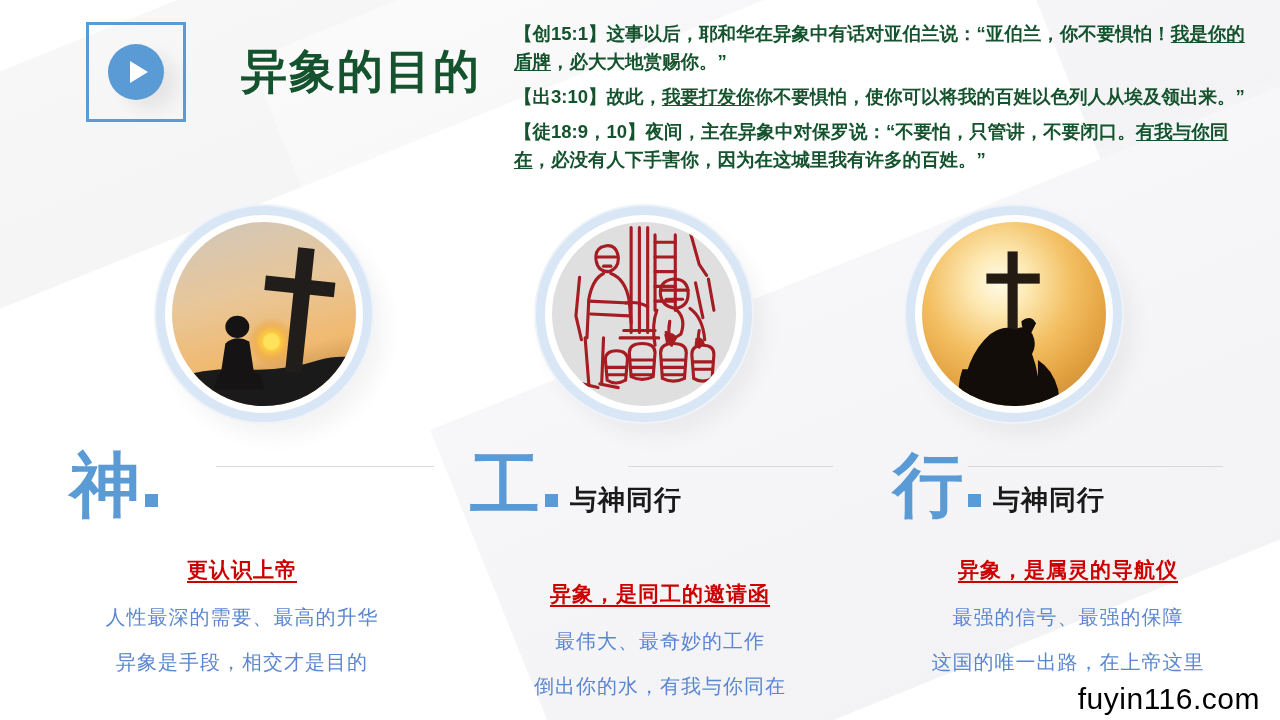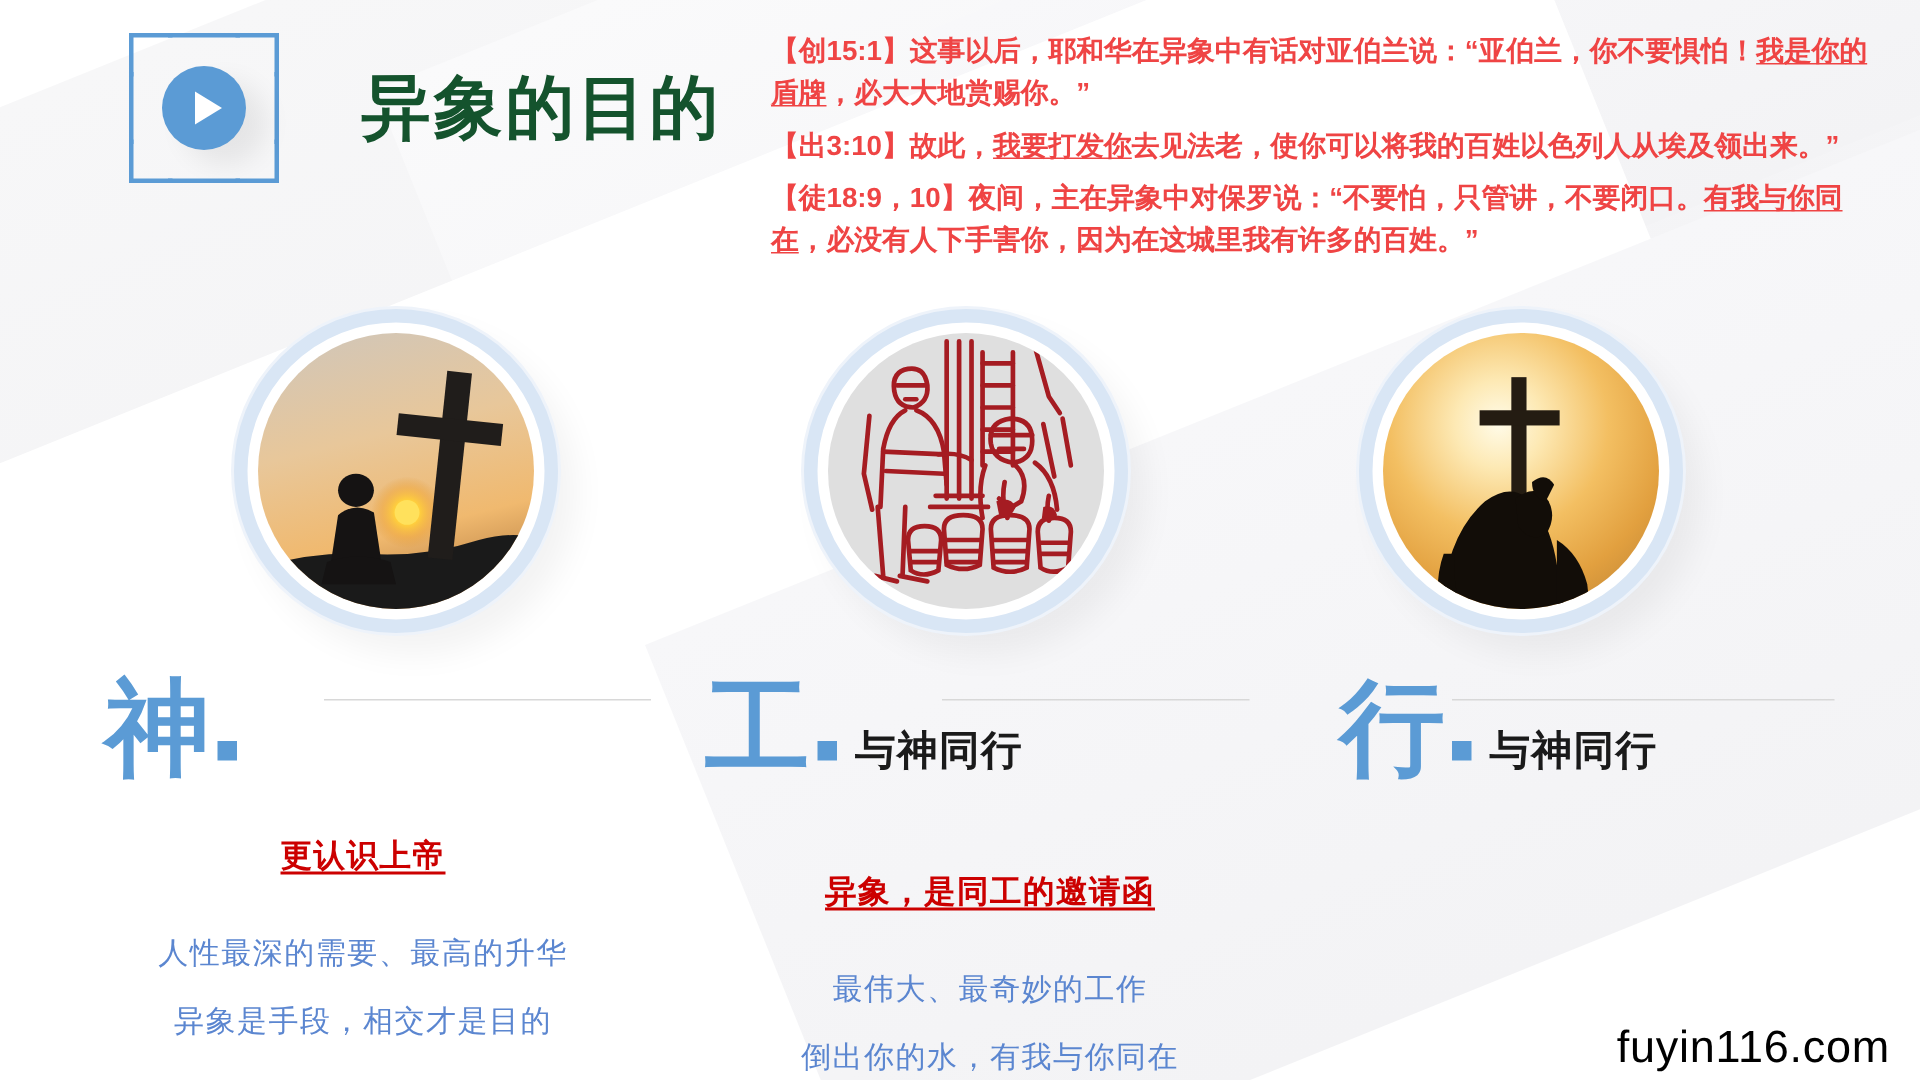--- a/index.html
+++ b/index.html
@@ -131,21 +131,21 @@
     letter-spacing: 2px;
     white-space: nowrap;
   }
 
   
   .scripture {
     position: absolute;
     left: 514px;
     top: 20px;
     width: 738px;
-    color: #ef4444;
+    color: #14532d;
     font-size: 18.5px;
     font-weight: bold;
     line-height: 1.52;
   }
   .verse { margin-bottom: 7px; }
   .verse u { text-decoration: underline; text-underline-offset: 2px; }
 
   
   .circle-wrap {
     position: absolute;
@@ -229,21 +229,21 @@
   .col-body.b2 { left: 460px; top: 580px; }
   .col-body.b3 { left: 868px; top: 556px; }
 
   .headline {
     color: #cc0000;
     font-size: 21px;
     font-weight: bold;
     text-decoration: underline;
     text-underline-offset: 4px;
     letter-spacing: 1px;
-    margin-bottom: 38px;
+    margin-bottom: 20px;
   }
   .bodyline {
     color: #5b86d0;
     font-size: 20px;
     font-weight: normal;
     letter-spacing: 1px;
     margin-bottom: 18px;
   }
 
   .watermark {
@@ -283,21 +283,21 @@
       </div>
     </div>
     <div class="slide-title">异象的目的</div>
   </div>
 
   <div class="scripture">
     <div class="verse">
       <span>【创15:1】</span><span>这事以后，耶和华在异象中有话对亚伯兰说：“亚伯兰，你不要惧怕！</span><u>我是你的盾牌</u><span>，必大大地赏赐你。”</span>
     </div>
     <div class="verse">
-      <span>【出3:10】</span><span>故此，</span><u>我要打发你</u><span>去见法老，使你可以将我的百姓以色列人从埃及领出来。”</span>
+      <span>【出3:10】</span><span>故此，</span><u>我要打发你</u><span>你不要惧怕，使你可以将我的百姓以色列人从埃及领出来。”</span>
     </div>
     <div class="verse">
       <span>【徒18:9，10】</span><span>夜间，主在异象中对保罗说：“不要怕，只管讲，不要闭口。</span><u>有我与你同在</u><span>，必没有人下手害你，因为在这城里我有许多的百姓。”</span>
     </div>
   </div>
 
   <div class="circle-wrap c1">
     <div class="ring"></div>
     <div class="photo">
       <svg viewBox="0 0 200 200" preserveAspectRatio="xMidYMid slice">
@@ -438,16 +438,21 @@
     <div class="bodyline">人性最深的需要、最高的升华</div>
     <div class="bodyline">异象是手段，相交才是目的</div>
   </div>
 
   <div class="col-body b2">
     <div class="headline">异象，是同工的邀请函</div>
     <div class="bodyline">最伟大、最奇妙的工作</div>
     <div class="bodyline">倒出你的水，有我与你同在</div>
   </div>
 
+  <div class="col-body b3">
+    <div class="headline">异象，是属灵的导航仪</div>
+    <div class="bodyline">最强的信号、最强的保障</div>
+    <div class="bodyline">这国的唯一出路，在上帝这里</div>
+  </div>
 
   <div class="watermark">fuyin116.com</div>
 
 </div>
 
 </body></html>

